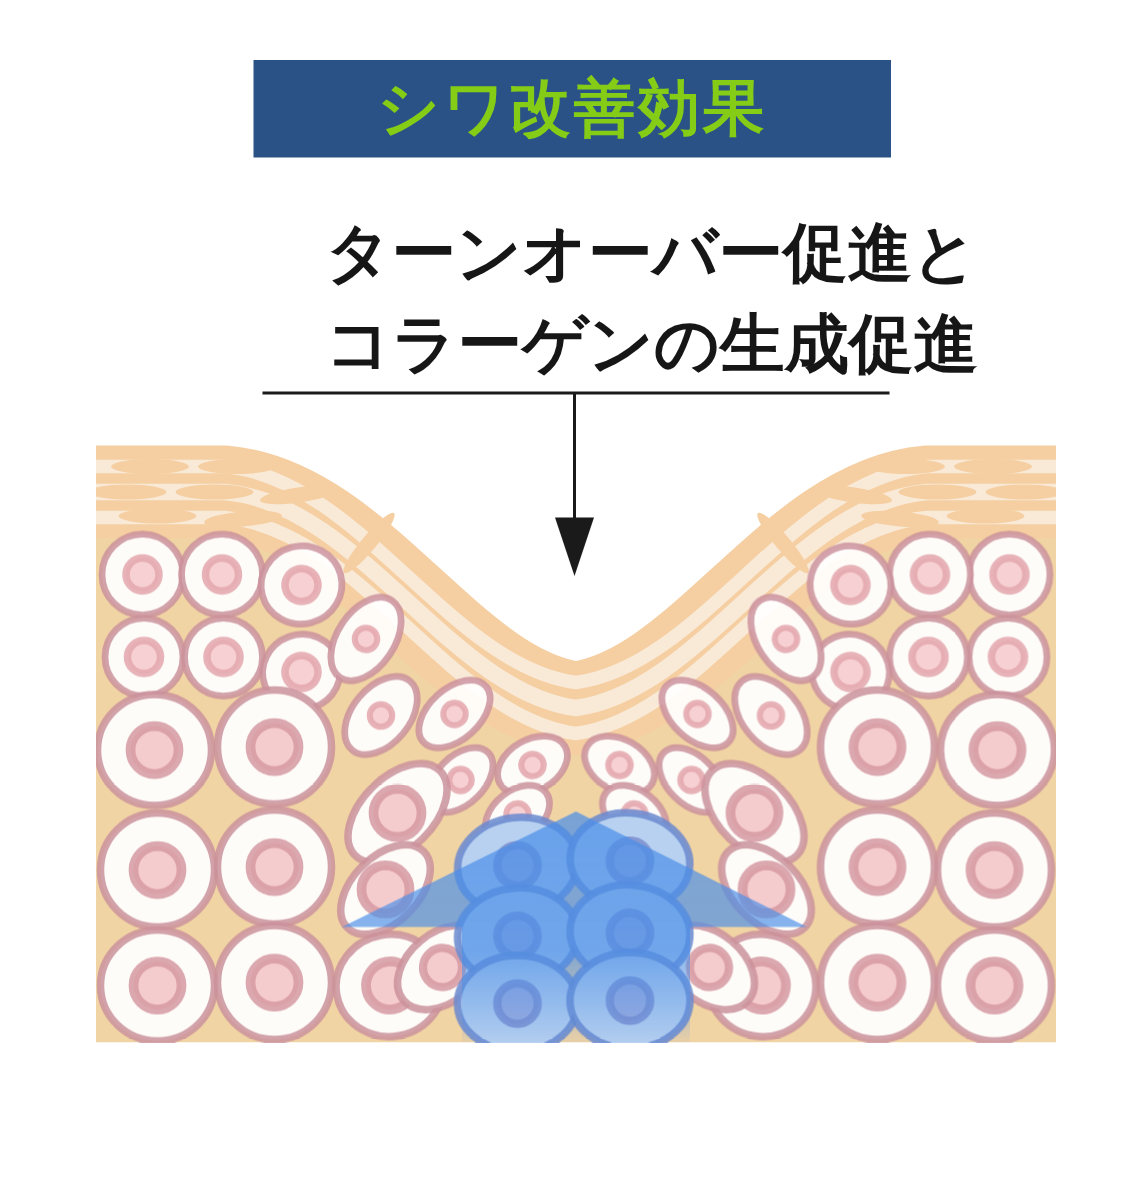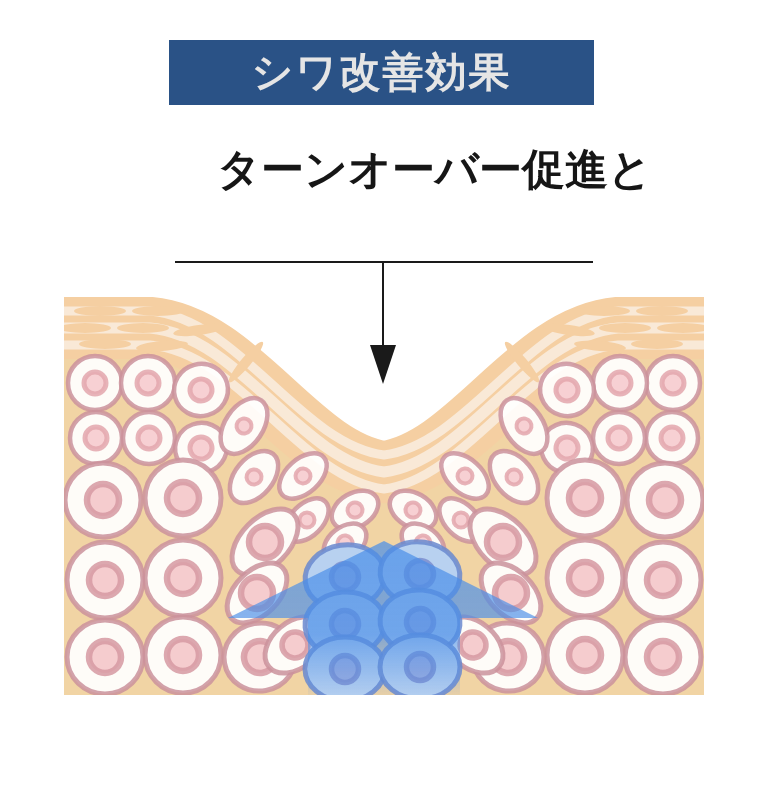--- a/index.html
+++ b/index.html
@@ -259,25 +259,26 @@
             </g>
             <g transform="rotate(0 420 667)">
               <ellipse cx="420" cy="667" rx="40" ry="32" fill="#b3d1f7" stroke="#5e82d2" stroke-width="5"></ellipse>
               <circle cx="420" cy="667" r="13.5" fill="#98abe4" stroke="#7287d2" stroke-width="5.5"></circle>
             </g>
           </g>
           <polygon points="384,541 538,618 460,618 460,697 308,697 308,618 228,618" fill="url(#arrowFade)"></polygon>
         </g>
       </svg></div>
 
-  <div class="banner" id="banner-box" style="background: rgb(42, 82, 134); color: #e5e5e5; font-family: Liberation Serif, serif;">
+  <div class="banner" id="banner-box" style="background: rgb(42, 82, 134); color: #84cc16; font-family: Liberation Serif, serif;">
     <span>シワ改善効果</span>
   </div>
 
   <div class="subtitle">
     <div>ターンオーバー促進と</div>
+    <div>コラーゲンの生成促進</div>
   </div>
 
   <div class="underline"></div>
   <div class="vline"></div>
   <div class="ahead"></div>
 
 </div>
 
 </body></html>

